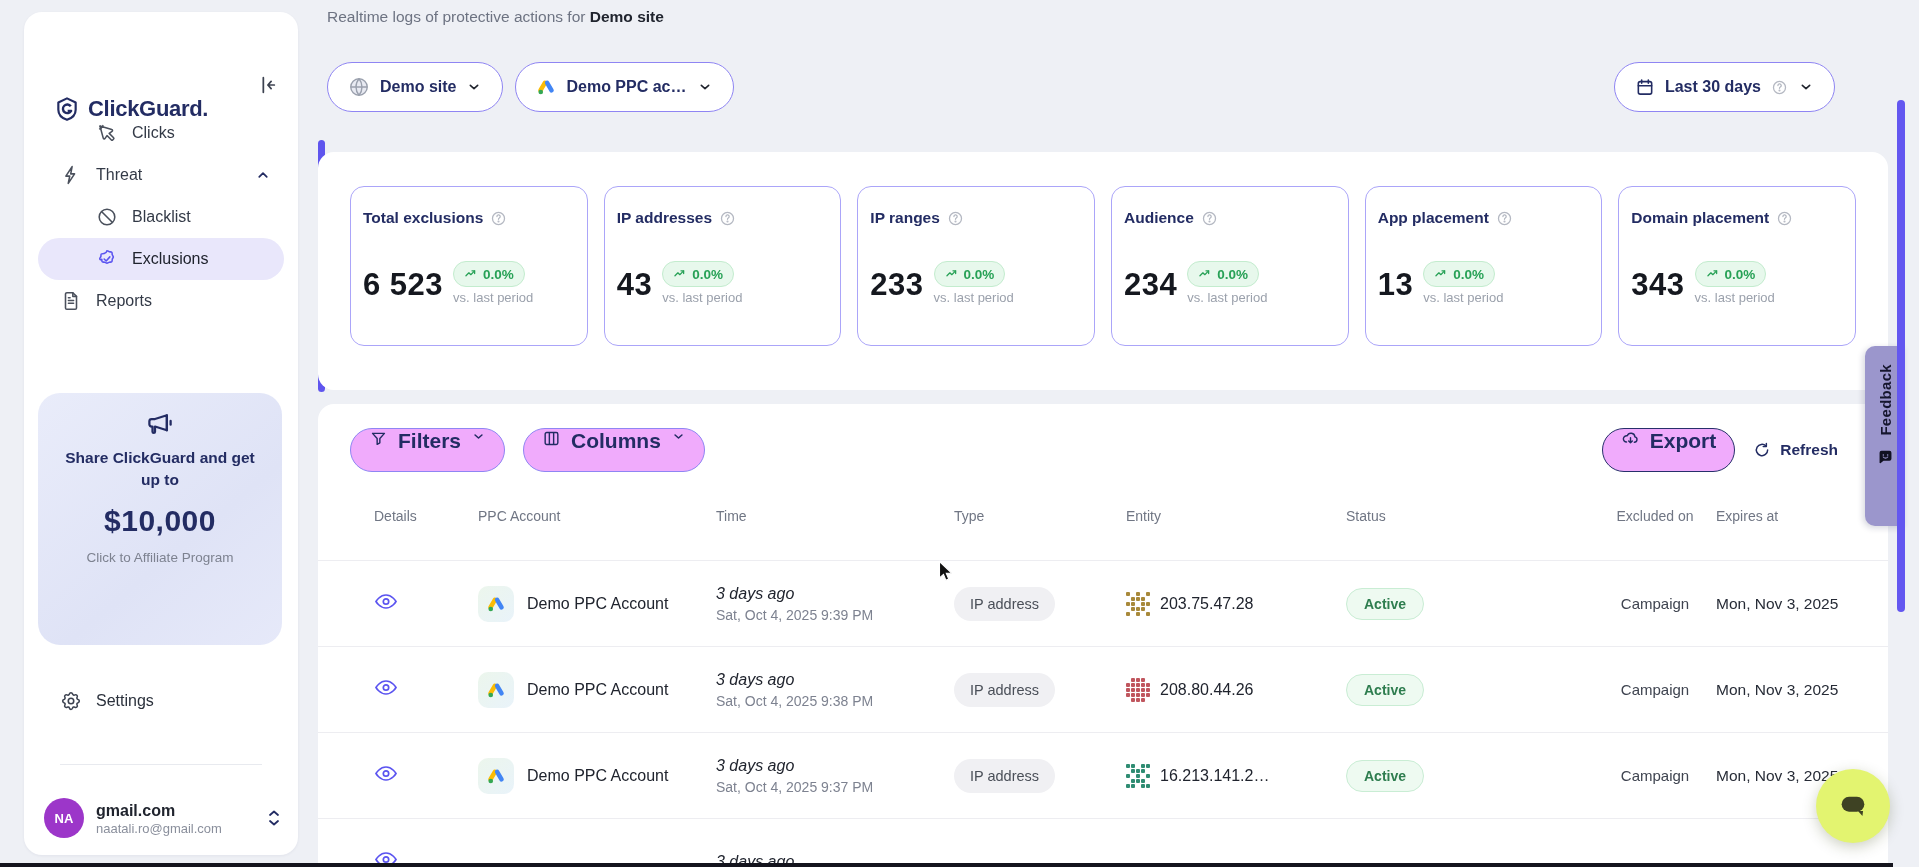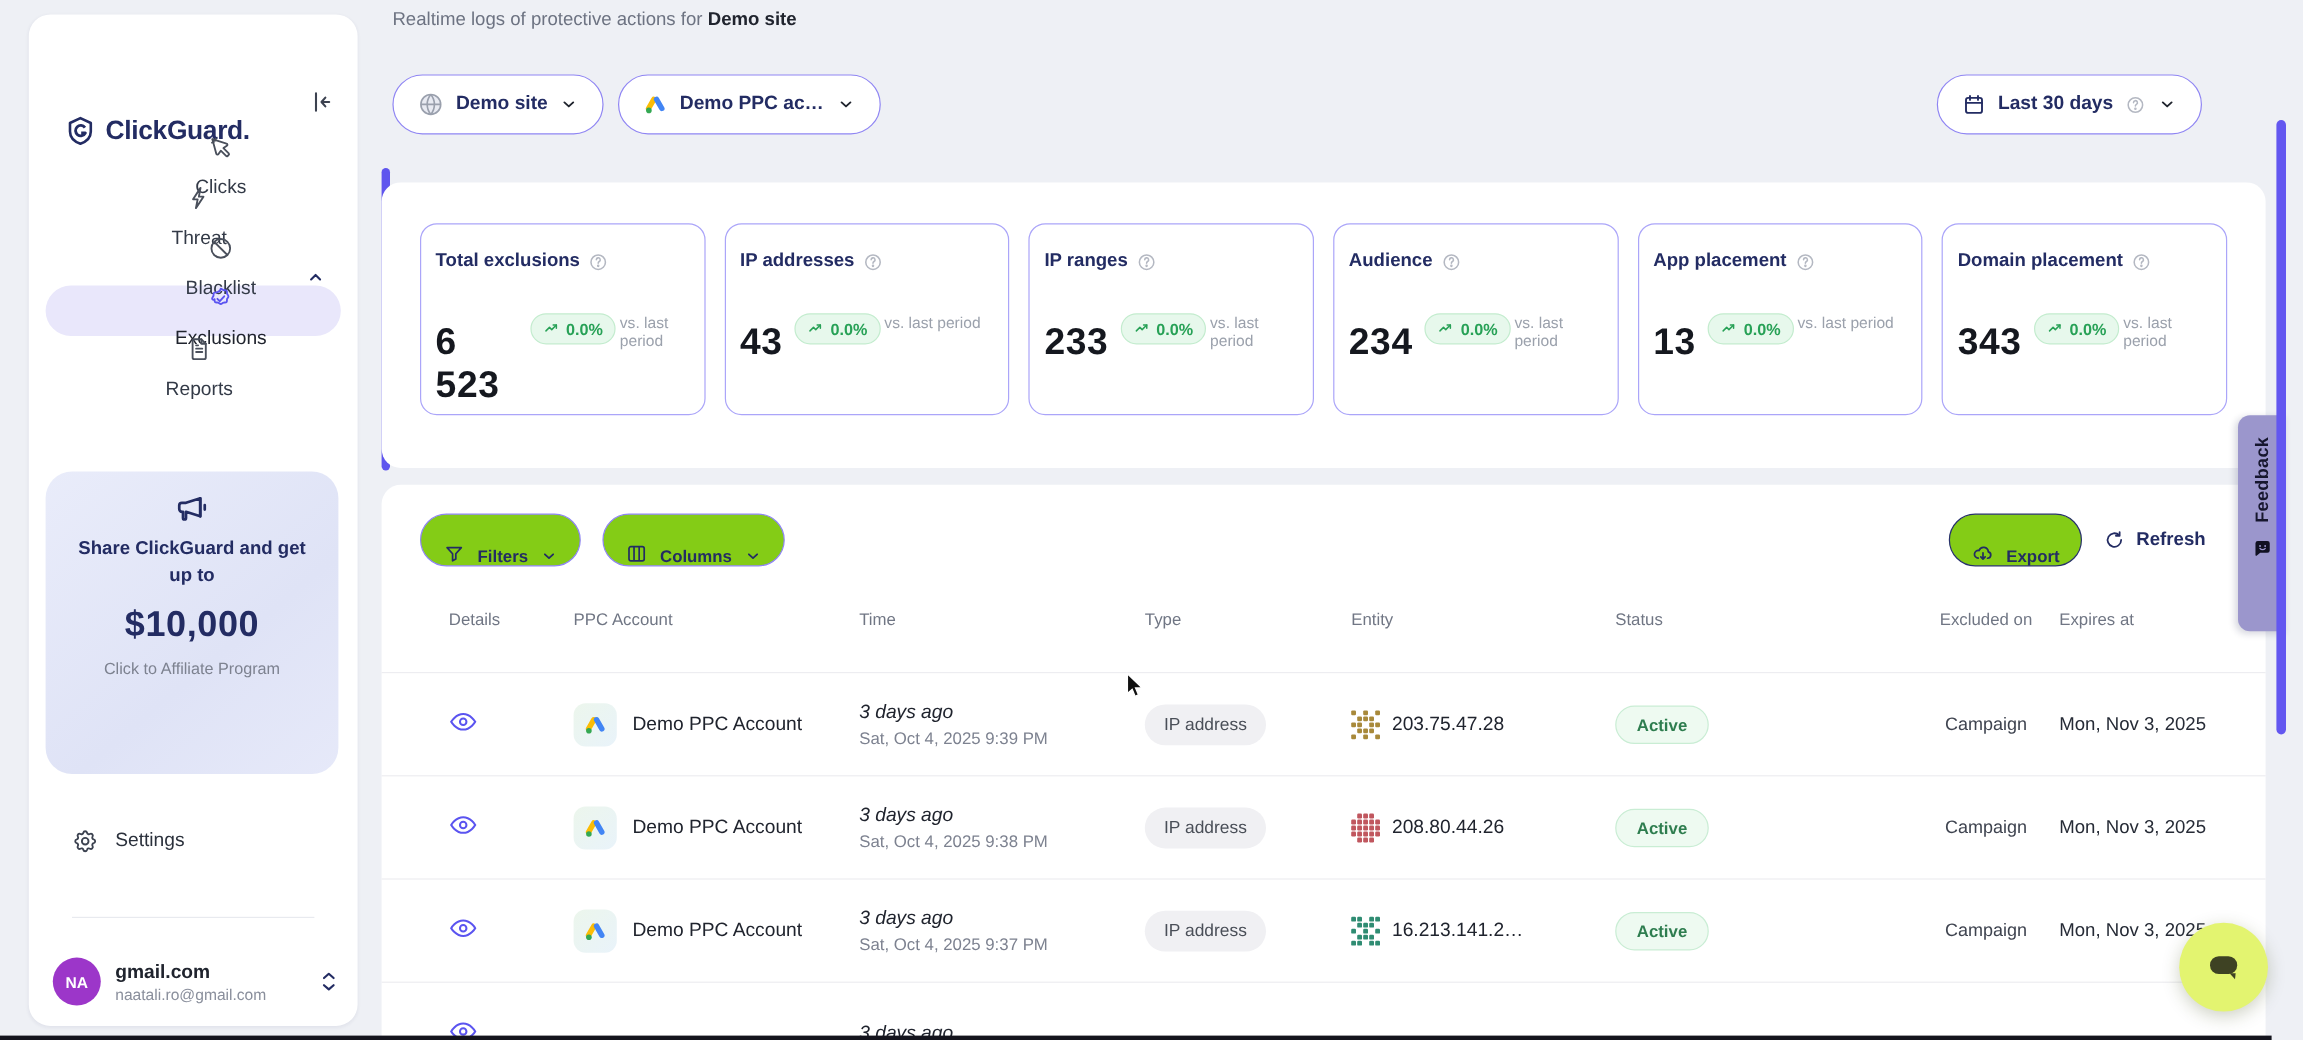--- a/index.html
+++ b/index.html
@@ -8,21 +8,21 @@
 
   
   .sidebar { position:absolute; left:24px; top:12px; width:274px; height:843px;
     background:#ffffff; border-radius:18px; box-shadow:0 1px 3px rgba(30,35,80,.06); }
   .logo-row { position:absolute; top:36px; left:30px; right:20px; display:flex; align-items:center; }
   .logo { display:flex; align-items:center; gap:8px; font-size:22px; font-weight:800; color:#232c63; letter-spacing:-0.3px;margin-top:48px; }
   .logo svg { width:26px; height:26px; }
   .collapse { margin-left:auto; color:#3c4250; width:22px; height:22px; cursor:pointer; }
   .nav { position:absolute; top:100px; left:14px; right:14px; }
   .nav-item { display:flex; align-items:center; gap:14px; height:42px; padding:0 12px 0 22px;
-    font-size:16px; color:#333a47; border-radius:24px; cursor:pointer;flex-direction:column; }
+    font-size:16px; color:#333a47; border-radius:24px; cursor:pointer; }
   .nav-item.child { padding-left:58px; }
   .nav-item.active { background:#e9e7fb; color:#20242e; font-weight:500; }
   .nav-item .nicon { width:22px; height:22px; color:#4a505c; flex:0 0 auto; }
   .nav-item.active .nicon { color:#5b54f0; }
   .nav-item .chev { margin-left:auto; width:18px; height:18px; color:#232c63; }
   .side-scroll { position:absolute; left:294px; top:128px; width:7px; height:252px; border-radius:4px; background:#5f55ee; }
 
   .promo { position:absolute; top:381px; left:14px; right:16px; height:252px; border-radius:22px;
     background:linear-gradient(140deg,#e9ecfa 0%,#dfe3f6 60%,#e6e9f9 100%); text-align:center; padding-top:16px; }
   .promo .micon { width:30px; height:30px; color:#232c63; margin:0 auto; }
@@ -56,31 +56,31 @@
   .date-pill { position:absolute; right:84px; top:62px; }
   .help-ic { width:17px; height:17px; color:#b4b8c2; }
 
   
   .stats-panel { position:absolute; left:318px; top:152px; width:1570px; height:238px; background:#fff; border-radius:16px; }
   .cards { display:flex; gap:16px; padding:34px 32px 0 32px; }
   .card { flex:1; height:160px; border:1.5px solid #aba5f9; border-radius:14px; padding:22px 12px; }
   .card-title { display:flex; align-items:center; gap:7px; font-size:15.5px; font-weight:600; color:#232c63; }
   .card-body { margin-top:34px; display:flex; align-items:flex-start; gap:10px; }
   .card-value { font-size:31px; font-weight:700; color:#15181f; letter-spacing:.5px; margin-top:6px; }
-  .delta-wrap { display:flex; flex-direction:row; gap:3px; }
+  .delta-wrap { display:flex; flex-direction:column; gap:3px; }
   .delta { display:inline-flex; align-items:center; gap:5px; height:26px; padding:0 10px; border-radius:14px;
     background:#e7f8ec; border:1px solid #c3ecce; color:#27a156; font-size:13.5px; font-weight:600; width:max-content; }
   .delta svg { width:14px; height:14px; }
   .delta-cap { font-size:13px; color:#9ba1ac; }
 
   
   .table-panel { position:absolute; left:318px; top:404px; width:1570px; height:480px; background:#fff; border-radius:16px 16px 0 0; }
   .toolbar { display:flex; align-items:center; padding:24px 50px 0 32px; gap:18px; }
-  .tb-pill { display:inline-flex; align-items:flex-end; gap:10px; height:44px; padding:0 18px;
-    background:#84cc16; border:1.5px solid #8f85f3; border-radius:23px; font-size:14px; font-weight:600; color:#232c63; cursor:pointer; }
+  .tb-pill { display:inline-flex; align-items:flex-start; gap:10px; height:44px; padding:0 18px;
+    background:#f0abfc; border:1.5px solid #8f85f3; border-radius:23px; font-size:21px; font-weight:600; color:#232c63; cursor:pointer; }
   .tb-pill svg { width:19px; height:19px; }
   .tb-pill svg.chev { width:15px; height:15px; }
   .export-btn { margin-left:auto; border-color:#27306b; color:#232c63; }
   .refresh-btn { display:inline-flex; align-items:flex-start; gap:9px; font-size:15.5px; font-weight:600; color:#232c63; cursor:pointer; }
   .refresh-btn svg { width:18px; height:18px; }
 
   .grid { display:grid; grid-template-columns:104px 238px 238px 172px 220px 248px 122px 1fr; align-items:center; padding:0 40px 0 56px; }
   .thead { height:88px; font-size:14px; color:#707684; }
   .thead .th-center { text-align:center; line-height:1.45; }
   .trow { height:86px; border-top:1px solid #ededf1; font-size:16px; color:#20242e; }

